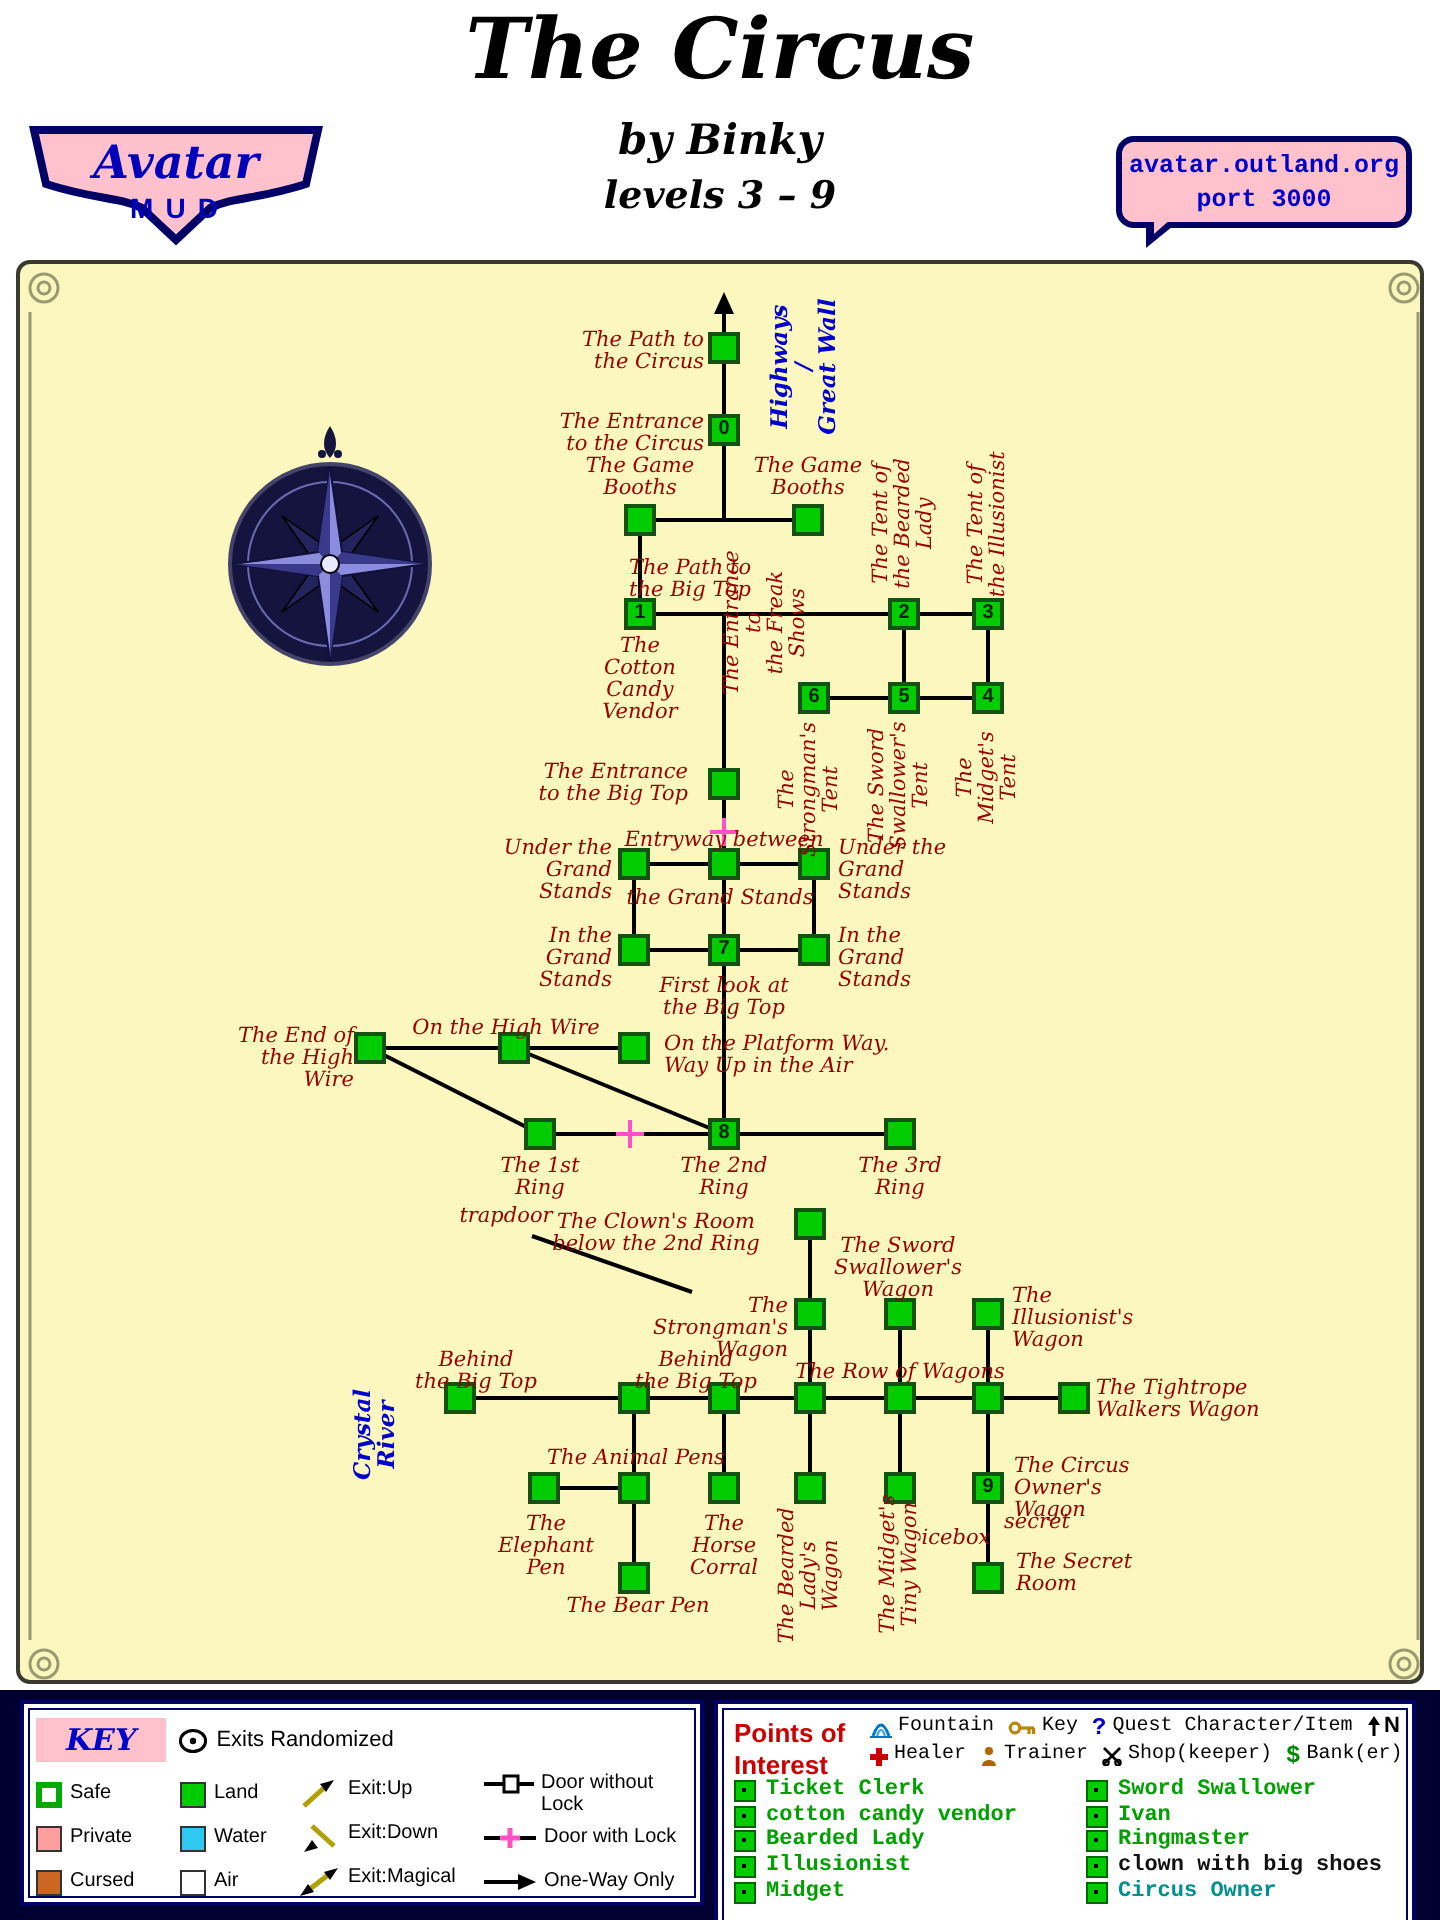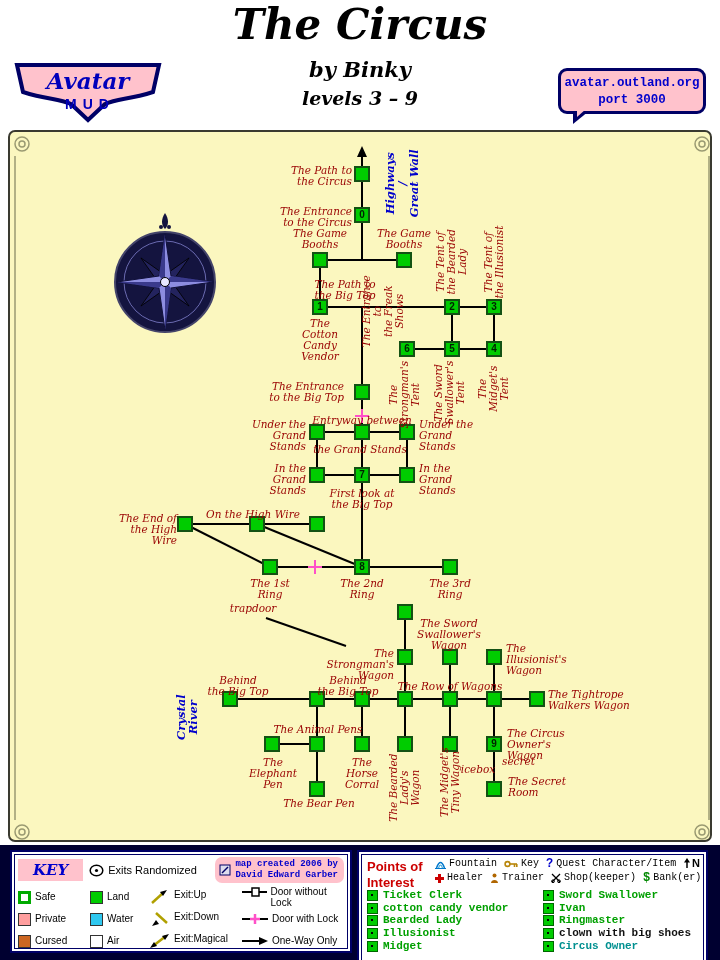--- a/index.html
+++ b/index.html
@@ -257,27 +257,31 @@
 Grand
 Stands</div>
   <div class="ml tl" style="left:409px;top:331px;width:56px">In the
 Grand
 Stands</div>
   <div class="ml" style="left:312px;top:356px;width:80px">First look at
 the Big Top</div>
   <div class="ml" style="left:193px;top:377px;width:100px">On the High Wire</div>
   <div class="ml tr" style="left:95px;top:381px;width:72px">The End of
 the High Wire</div>
+  <div class="ml tl" style="left:322px;top:385px;width:130px">On the Platform Way.
+Way Up in the Air</div>
   <div class="ml" style="left:230px;top:446px;width:60px">The 1st
 Ring</div>
   <div class="ml" style="left:322px;top:446px;width:60px">The 2nd
 Ring</div>
   <div class="ml" style="left:410px;top:446px;width:60px">The 3rd
 Ring</div>
   <div class="ml" style="left:210px;top:471px;width:66px">trapdoor</div>
+  <div class="ml" style="left:248px;top:474px;width:140px">The Clown's Room
+below the 2nd Ring</div>
   <div class="ml" style="left:404px;top:486px;width:70px">The Sword
 Swallower's
 Wagon</div>
   <div class="ml tr" style="left:296px;top:516px;width:88px">The Strongman's
 Wagon</div>
   <div class="ml tl" style="left:496px;top:511px;width:66px">The
 Illusionist's
 Wagon</div>
   <div class="ml" style="left:192px;top:543px;width:72px">Behind
 the Big Top</div>
@@ -312,28 +316,20 @@
   <div class="fbox kbox">
     <div class="key-head">
       <span class="key-title">KEY</span>
       <span class="rand">
         <svg width="15" height="13">
           <ellipse cx="7.5" cy="6.5" rx="6.3" ry="5.3" fill="none" stroke="#000" stroke-width="1.5"></ellipse>
           <circle cx="7.5" cy="6.5" r="1.6" fill="#000"></circle>
         </svg>
         <span>Exits Randomized</span>
       </span>
-      <span class="credit">
-        <svg width="12" height="12">
-          <rect x="1" y="1" width="10" height="10" fill="#dde" stroke="#000066"></rect>
-          <line x1="3" y1="9" x2="9" y2="3" stroke="#000066" stroke-width="1.5"></line>
-        </svg>
-        <span>map created 2006 by
-David Edward Garber</span>
-      </span>
     </div>
     <div class="lgrid">
       <div class="lcell">
           <span class="sw sw-safe"></span>
           <span>Safe</span>
         </div>
       <div class="lcell">
           <span class="sw sw-land"></span>
           <span>Land</span>
         </div>

